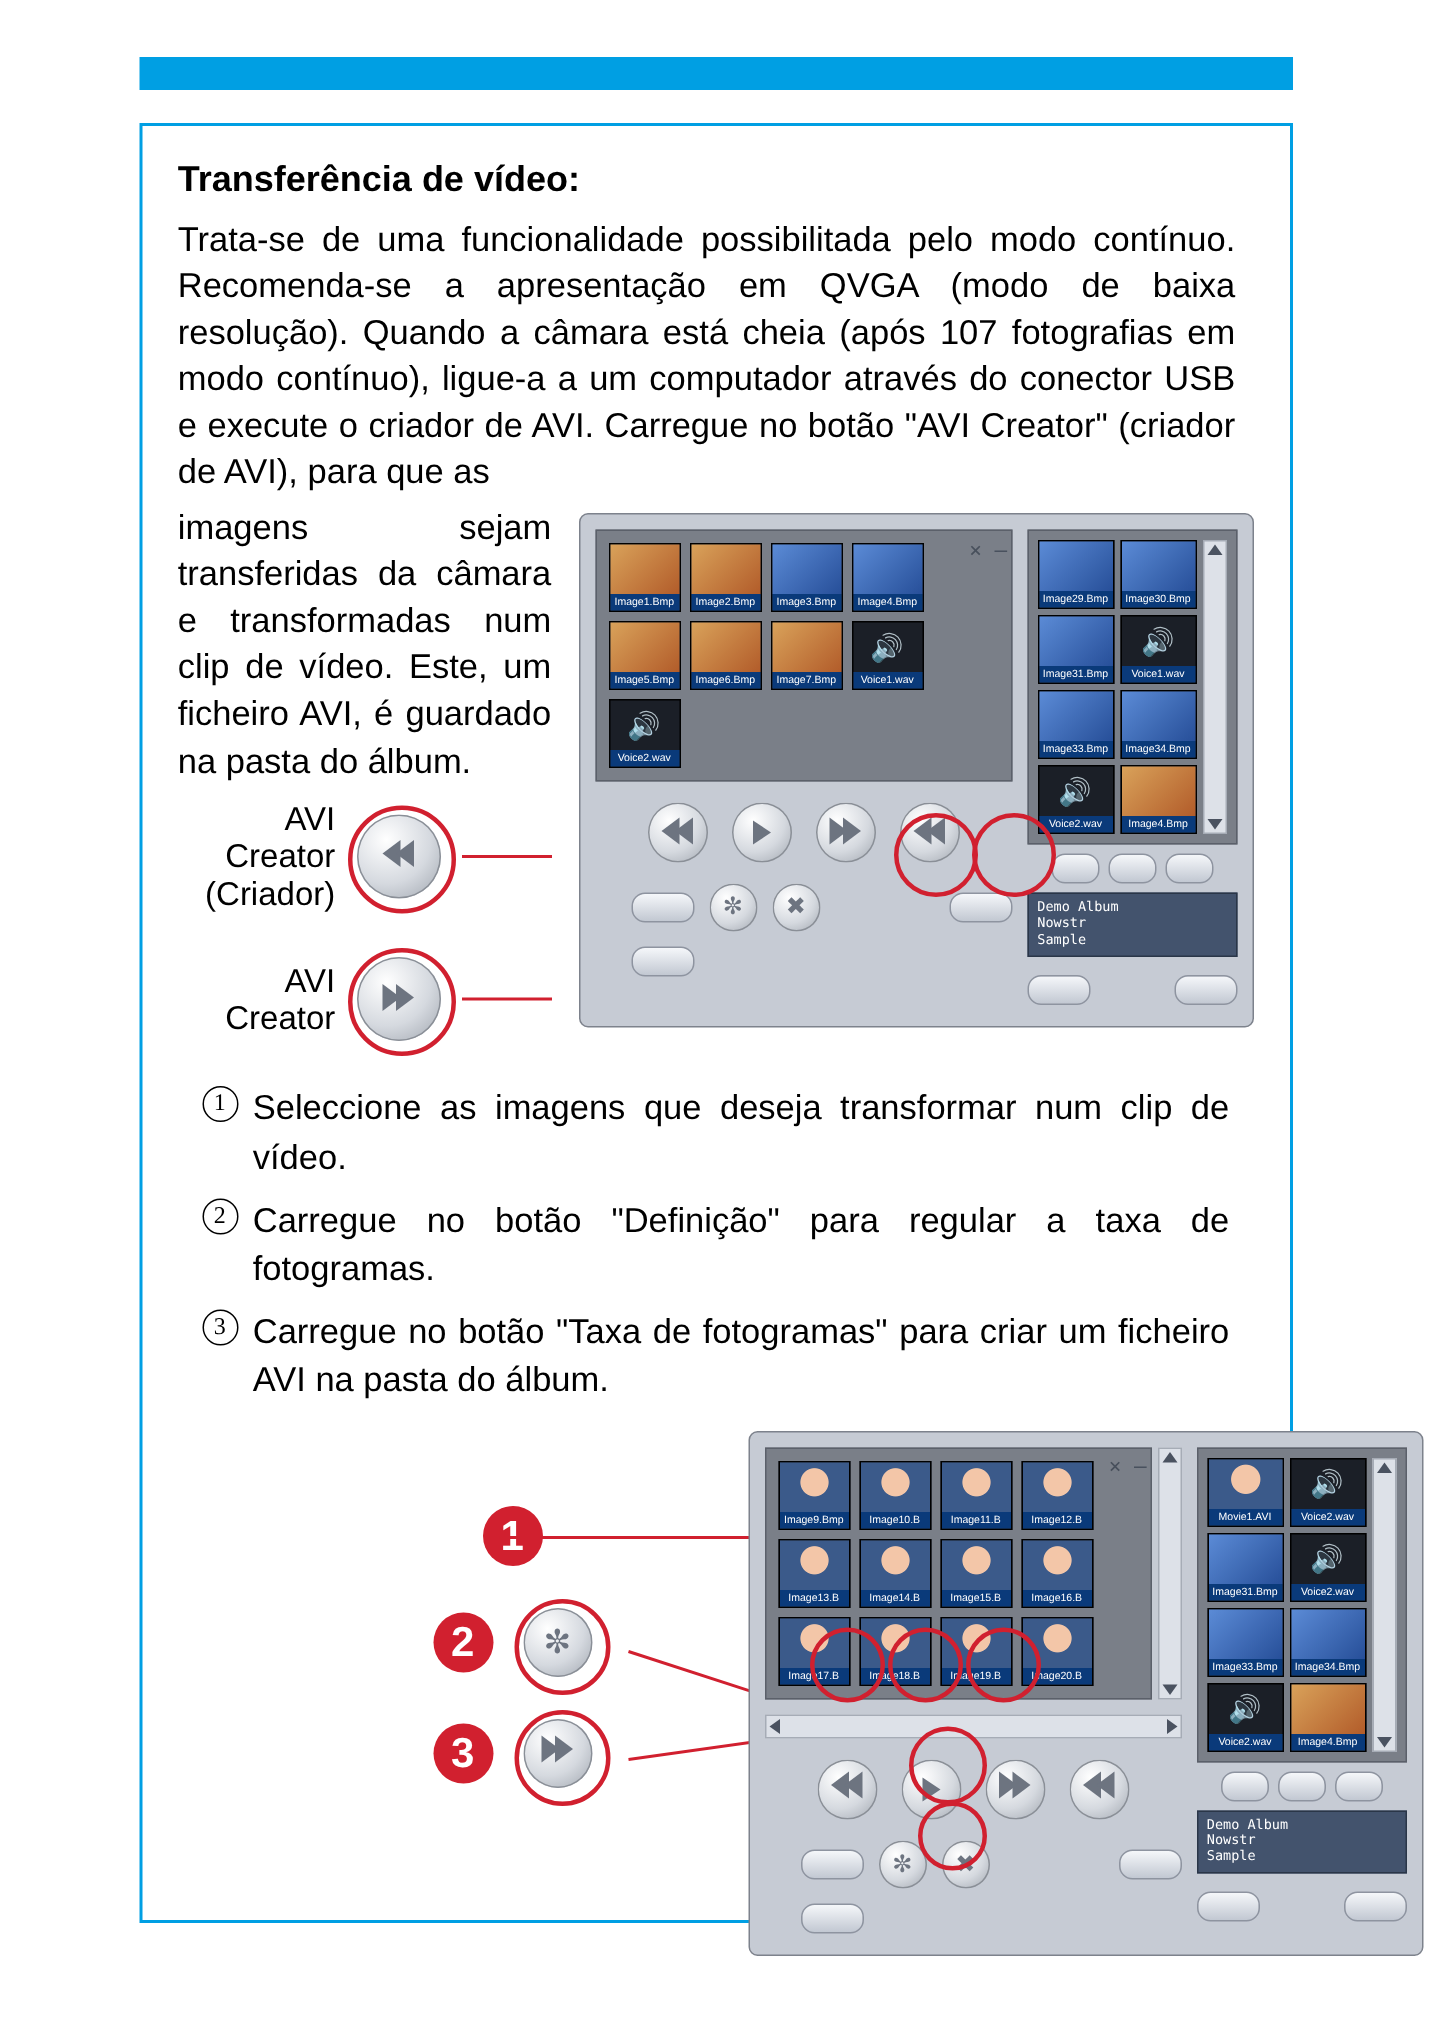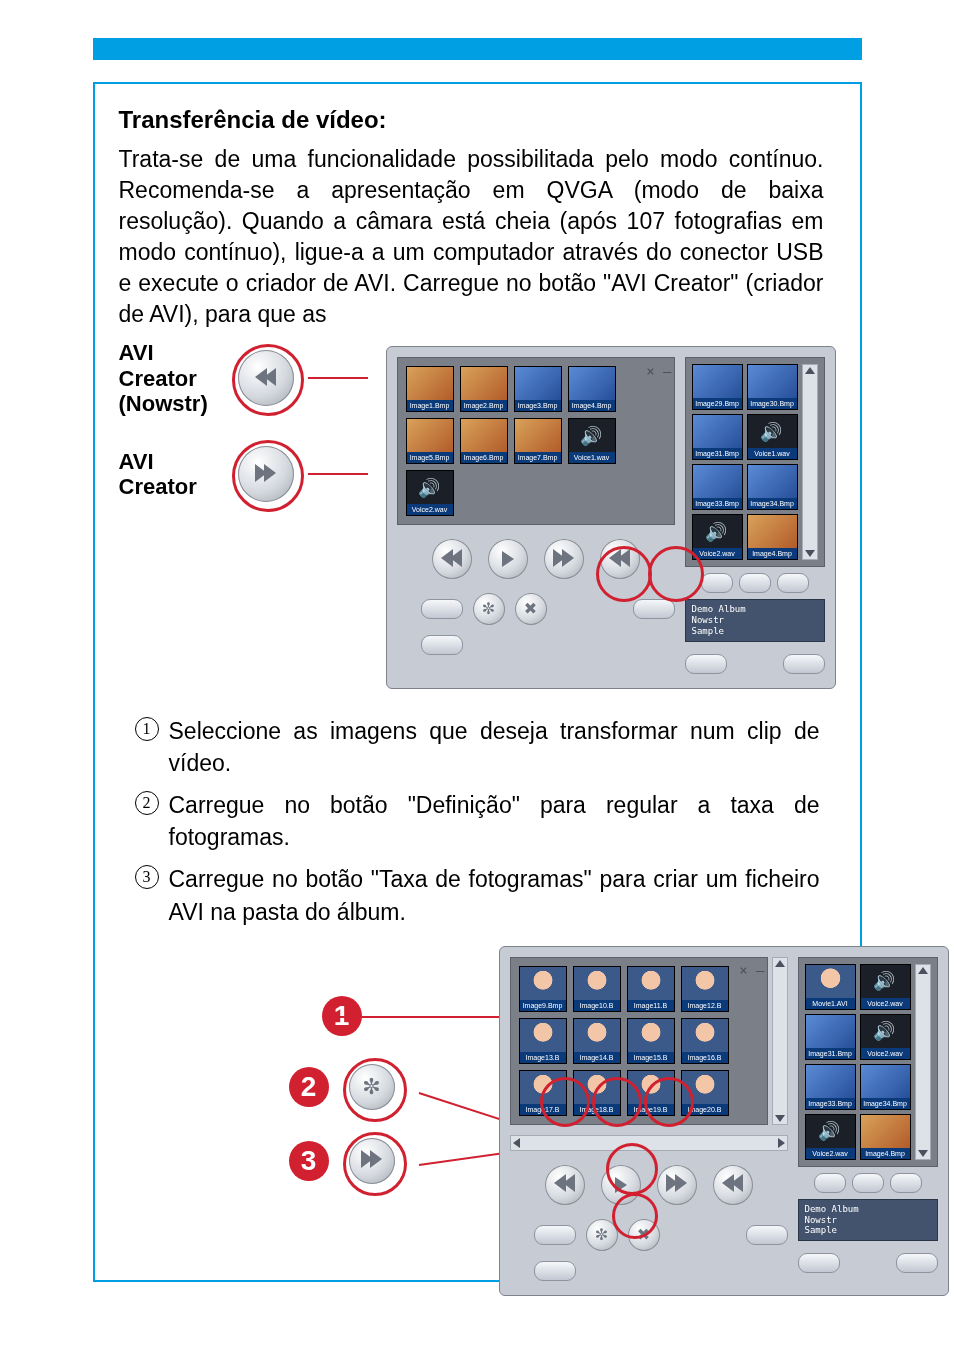--- a/index.html
+++ b/index.html
@@ -5,21 +5,21 @@
   html,body{margin:0;padding:0;background:#fff;font-family:Arial,Helvetica,sans-serif;color:#000;}
   .page{width:845px;height:1345px;margin:0 auto;position:relative;box-sizing:border-box;padding:38px 38px 0 38px;}
   .top-rule{height:22px;background:#009fe3;margin-bottom:22px;}
   .frame{border:2px solid #009fe3;box-sizing:border-box;height:1200px;padding:22px 24px 0 24px;position:relative;}
   .h{font-weight:bold;font-size:24px;margin:0 0 10px 0;}
   .para{font-size:23px;line-height:1.35;text-align:justify;margin:0 12px 6px 0;}
   .wrap-col{font-size:23px;line-height:1.35;text-align:justify;}
   .wrap-col .float-img{float:right;margin:6px 0 10px 18px;}
   .labels-block{clear:none;}
   .label-row{display:flex;align-items:center;gap:14px;margin:8px 0 12px 0;}
-  .label-text{font-weight:bold;font-size:22px;width:180px;line-height:1.15;}
+  .label-text{font-weight:normal;font-size:22px;text-align:right;width:180px;line-height:1.15;}
   .round-btn{width:56px;height:56px;border-radius:50%;background:radial-gradient(circle at 35% 30%,#fff,#d5d9df 55%,#9ea4ad);box-shadow:inset 0 0 0 1px #8a8f97;display:flex;align-items:center;justify-content:center;}
   .round-btn.sm{width:40px;height:40px;}
   .arrow-dbl-l::before{content:"";border-style:solid;border-width:9px 12px 9px 0;border-color:transparent #6d7480 transparent transparent;margin-right:-3px;display:inline-block;}
   .arrow-dbl-l::after{content:"";border-style:solid;border-width:9px 12px 9px 0;border-color:transparent #6d7480 transparent transparent;display:inline-block;}
   .arrow-dbl-r::before{content:"";border-style:solid;border-width:9px 0 9px 12px;border-color:transparent transparent transparent #6d7480;display:inline-block;}
   .arrow-dbl-r::after{content:"";border-style:solid;border-width:9px 0 9px 12px;border-color:transparent transparent transparent #6d7480;margin-left:-3px;display:inline-block;}
   .ring{border:3px solid #d1202f;border-radius:50%;position:absolute;}
   .connector{position:absolute;height:2px;background:#d1202f;}
   .app{background:#c6cbd4;border:1px solid #7d828c;border-radius:6px;padding:10px 10px 14px 10px;display:flex;gap:10px;position:relative;box-sizing:border-box;}
   .app-left{flex:1;display:flex;flex-direction:column;gap:10px;}
@@ -207,26 +207,27 @@
               <div class="pill" style="width:40px;"></div>
               <div class="pill" style="width:40px;"></div>
             </div>
           </div>
         </div>
 
         <div class="ring" style="width:50px;height:50px;left:210px;top:200px;"></div>
         <div class="ring" style="width:50px;height:50px;left:262px;top:200px;"></div>
       </div>
 
+      <span>imagens sejam transferidas da câmara e transformadas num clip de vídeo. Este, um ficheiro AVI, é guardado na pasta do álbum.</span>
 
       <div class="labels-block" style="margin-top:10px;">
         <div class="label-row">
           <div class="label-text">
             <span>AVI Creator</span><br>
-            <span>(Nowstr)</span>
+            <span>(Criador)</span>
           </div>
           <div style="position:relative;">
             <div class="ring" style="width:66px;height:66px;left:-6px;top:-6px;"></div>
             <div class="round-btn">
                 <span class="arrow-dbl-l"></span>
               </div>
           </div>
           <div class="connector" style="position:static;flex:0 0 60px;width:60px;"></div>
         </div>
         <div class="label-row" style="margin-top:30px;">

